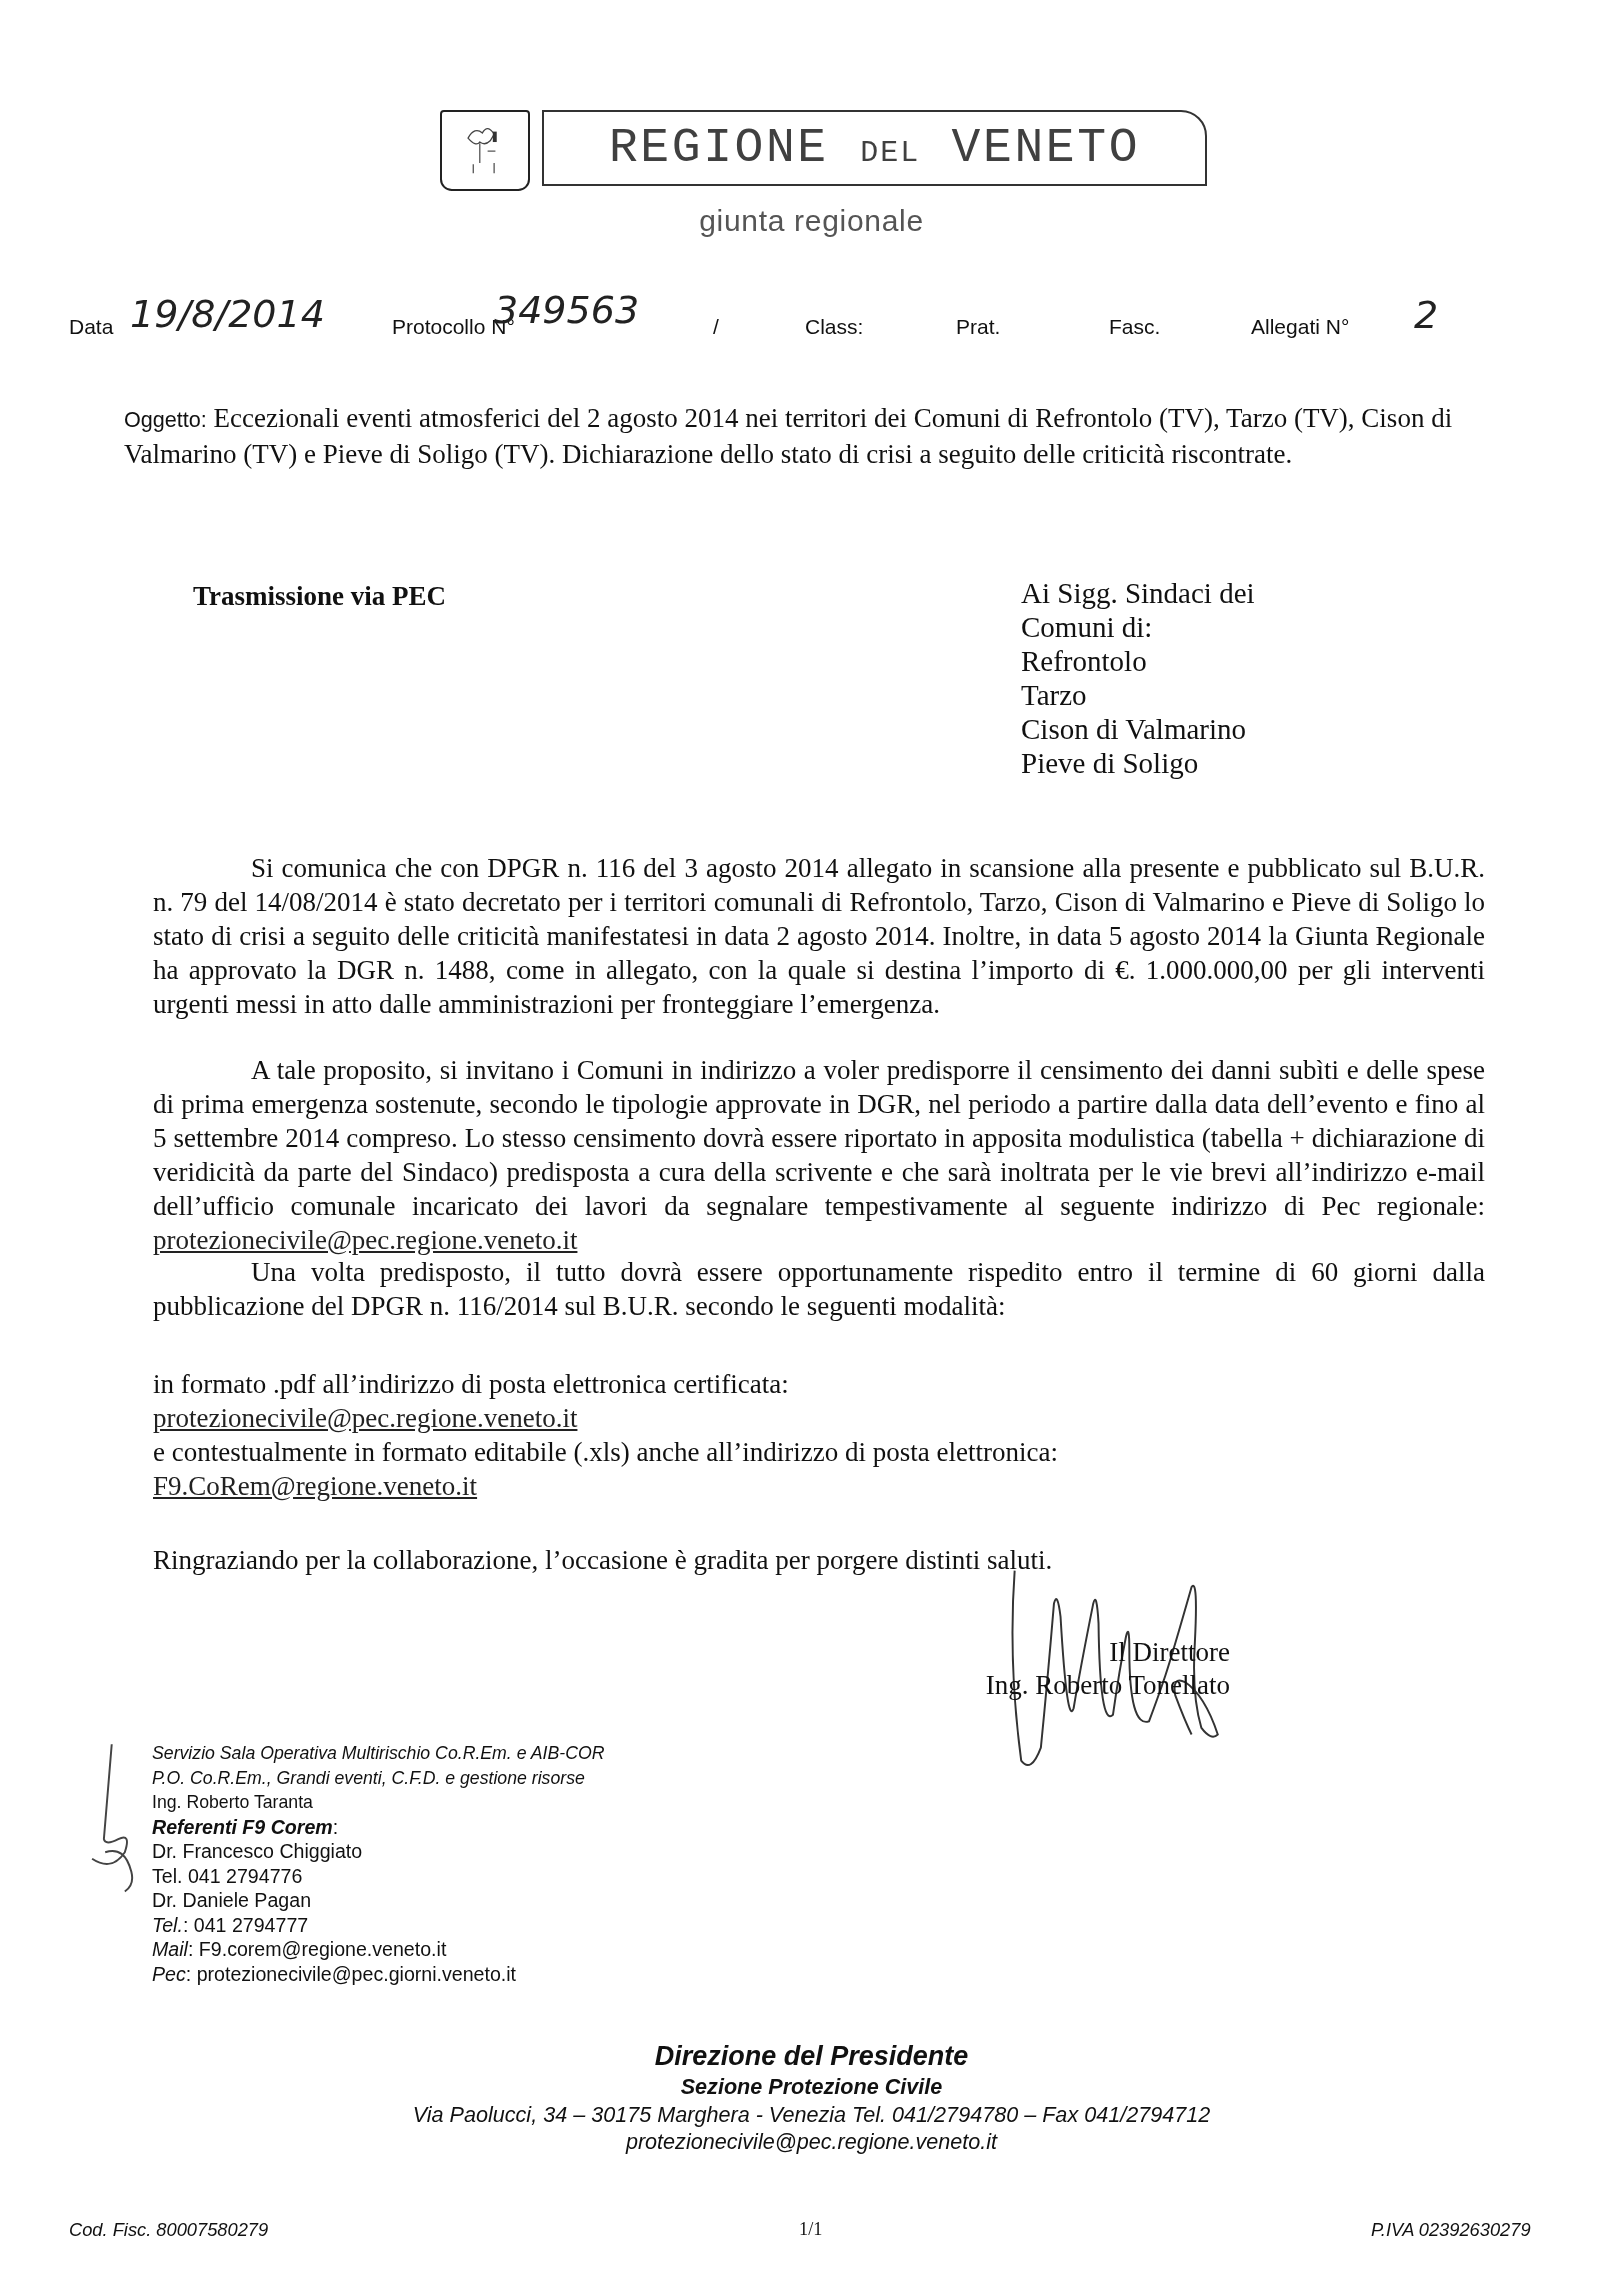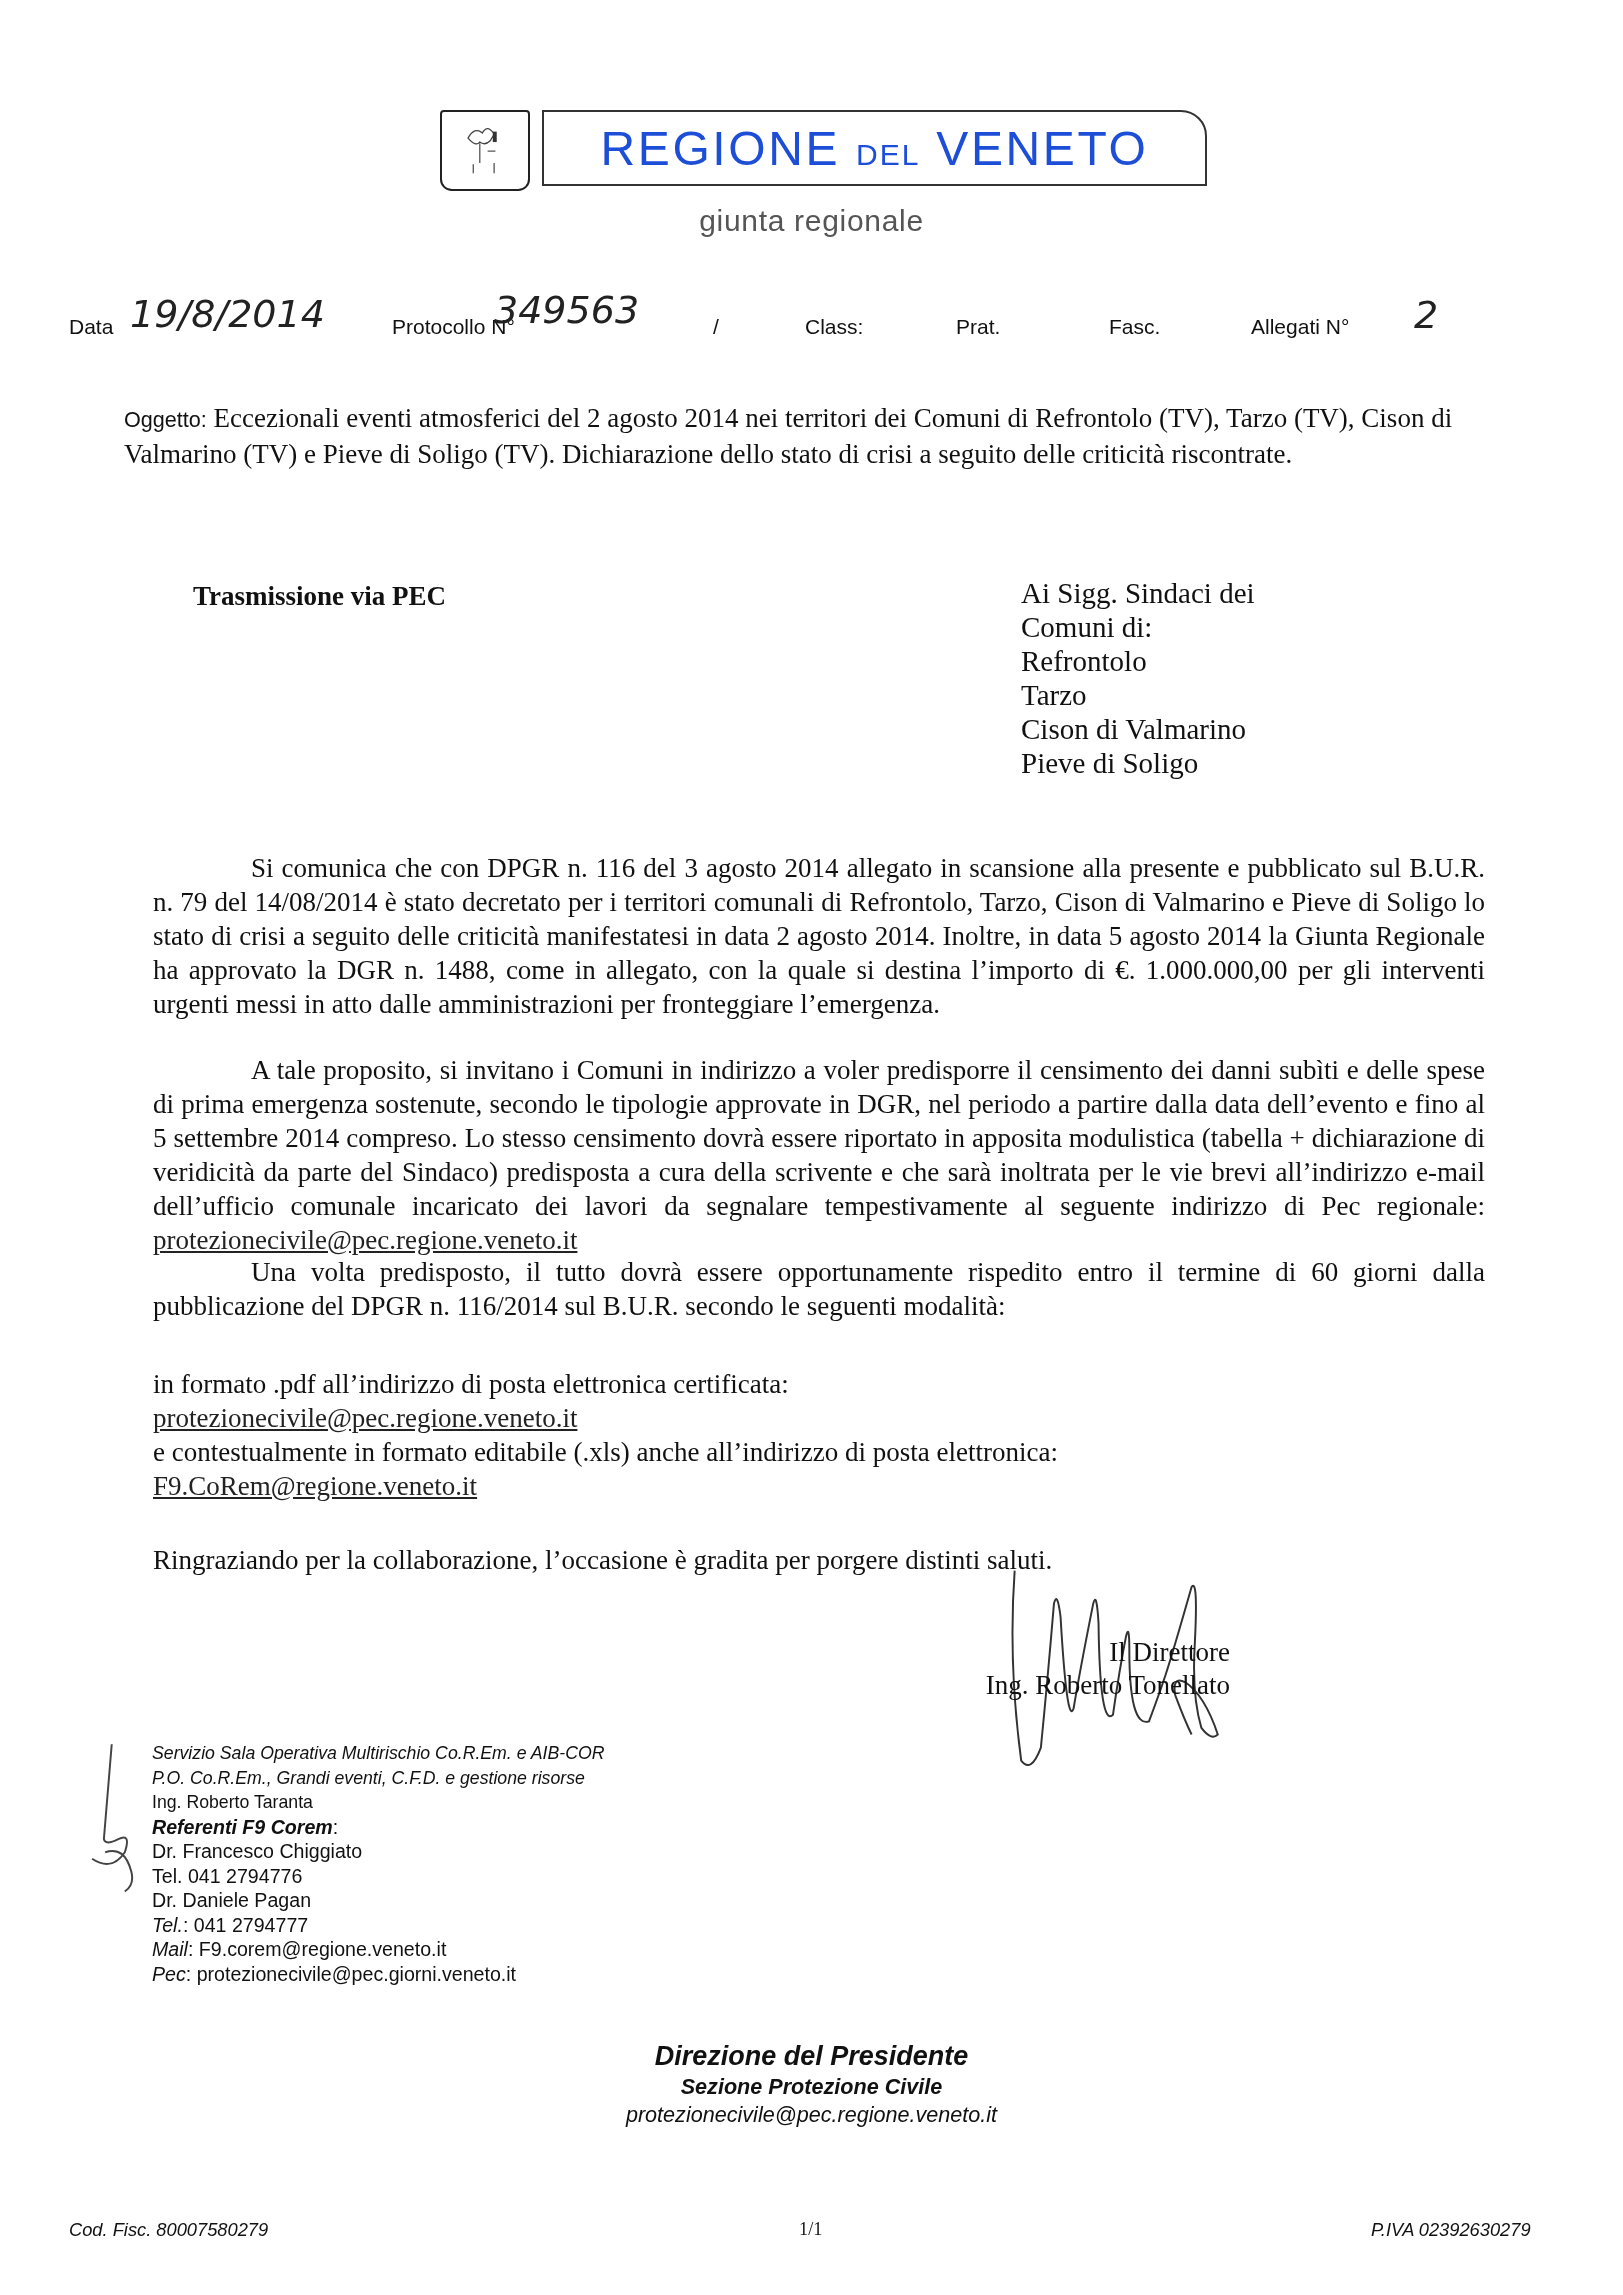--- a/index.html
+++ b/index.html
@@ -4,21 +4,21 @@
 <style>
   html, body { margin: 0; padding: 0; background: #ffffff; }
   body { width: 1623px; height: 2295px; position: relative; overflow: hidden; color: #111; }
   .serif { font-family: "Liberation Serif", "DejaVu Serif", serif; }
   .abs { position: absolute; }
 
   
   .logo-emblem { left: 440px; top: 110px; width: 86px; height: 77px; border: 2.6px solid #222; border-radius: 3.9px 3.9px 11.8px 11.8px; }
   .logo-emblem svg { width: 100%; height: 100%; }
   .logo-box { left: 542px; top: 110px; width: 661px; height: 72px; border: 2px solid #333; border-top-right-radius: 26px; display: flex; align-items: center; justify-content: center; }
-  .logo-text { font-family: Liberation Sans, sans-serif; font-size: 48px; letter-spacing: 2.6px; color: #1d4ed8; white-space: nowrap; text-align: right; }
+  .logo-text { font-family: Liberation Mono, monospace; font-size: 48px; letter-spacing: 2.6px; color: #404040; white-space: nowrap; text-align: right; }
   .logo-text .small { font-size: 30px; letter-spacing: 2px; }
   .giunta { left: 0; width: 1623px; top: 204px; text-align: center; font-family: "Liberation Sans", sans-serif; font-size: 30px; color: #555; letter-spacing: 0.7px; }
 
   
   .meta-label { font-family: "Liberation Sans", sans-serif; font-size: 21px; top: 315px; color: #111; }
   .hand { font-family: "DejaVu Sans", sans-serif; font-style: italic; font-size: 38px; color: #222; font-weight: 300; }
 
   
   .subject { left: 124px; top: 401px; width: 1361px; font-size: 27px; line-height: 34px; }
   .subject .lbl { font-family: "Liberation Sans", sans-serif; font-size: 21.6px; }
@@ -138,19 +138,20 @@
   <div>Tel. 041 2794776</div>
   <div>Dr. Daniele Pagan</div>
   <div><span class="i">Tel.</span><span>: 041 2794777</span></div>
   <div><span class="i">Mail</span><span>: F9.corem@regione.veneto.it</span></div>
   <div><span class="i">Pec</span><span>: protezionecivile@pec.giorni.veneto.it</span></div>
 </div>
 
 <div class="abs foot" style="top:2039px;">
   <div class="f1">Direzione del Presidente</div>
   <div class="f2">Sezione Protezione Civile</div>
+  <div class="f3">Via Paolucci, 34 – 30175 Marghera - Venezia Tel. 041/2794780 – Fax 041/2794712</div>
   <div class="f3">protezionecivile@pec.regione.veneto.it</div>
 </div>
 
 <div class="abs bottom" style="left:69px;">Cod. Fisc. 80007580279</div>
 <div class="abs bottom serif" style="left:799px; font-style:normal; font-family:'Liberation Serif', serif;">1/1</div>
 <div class="abs bottom" style="left:1371px;">P.IVA 02392630279</div>
 
 
 </body></html>

